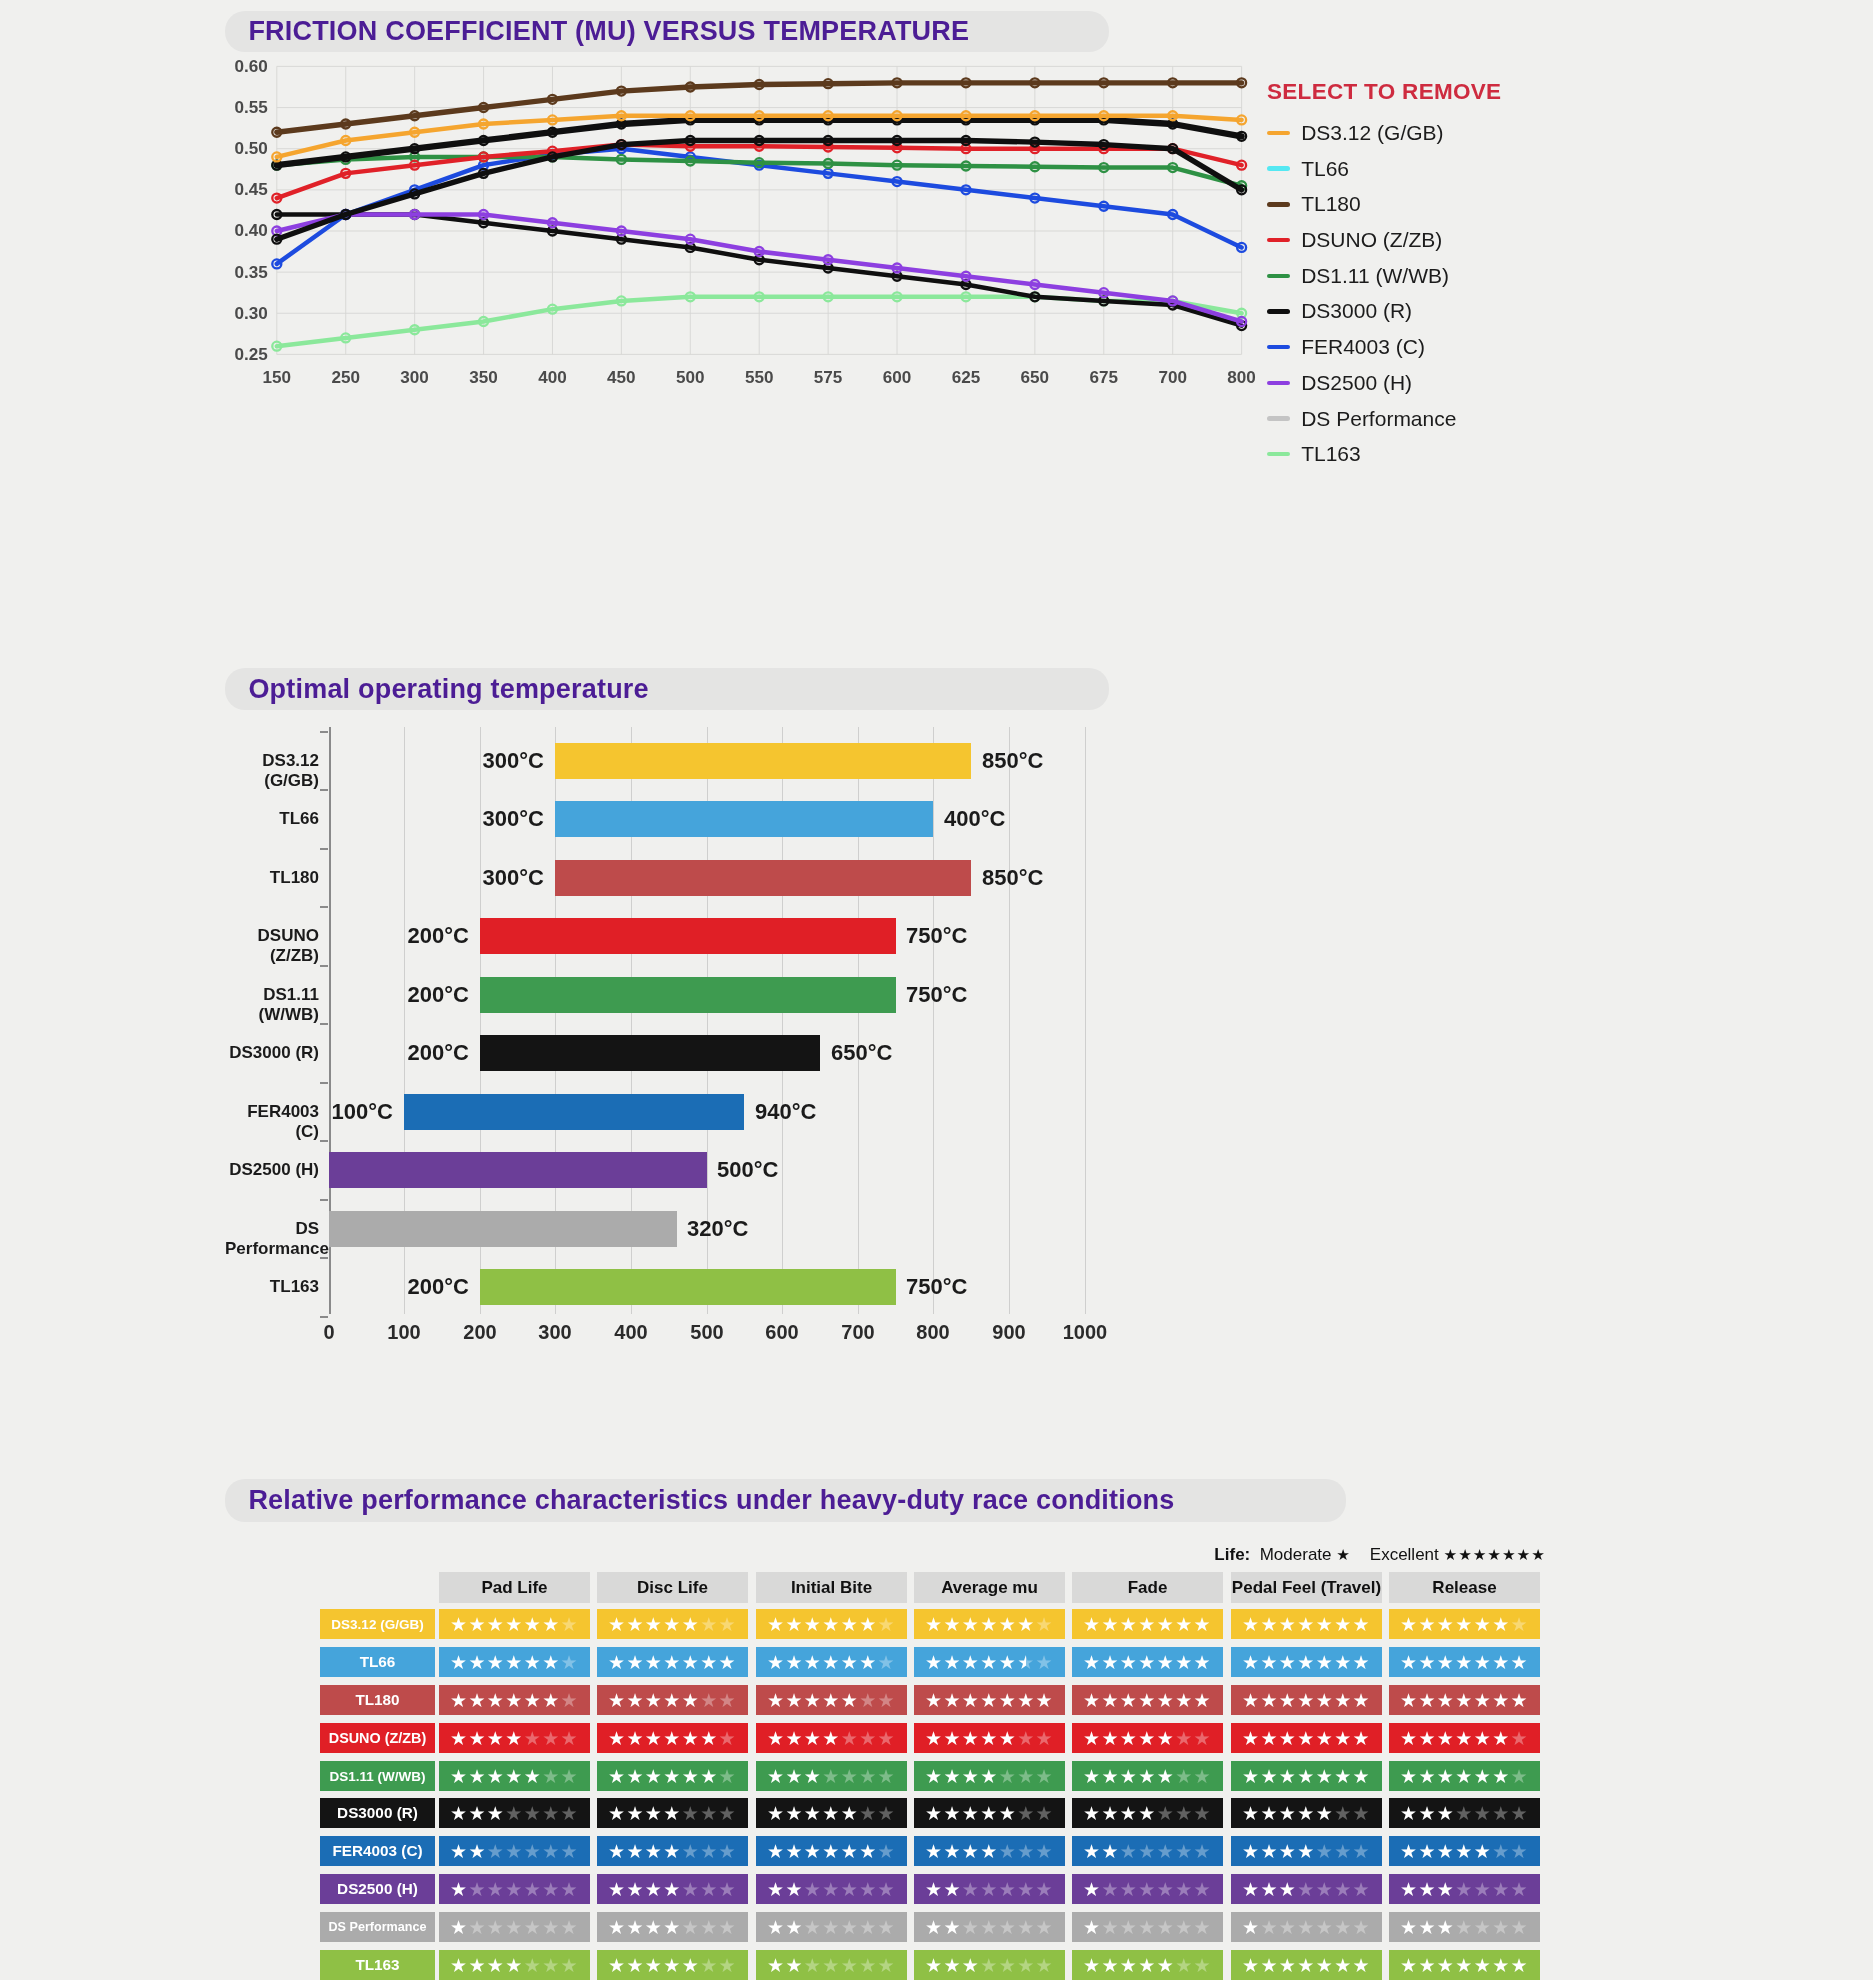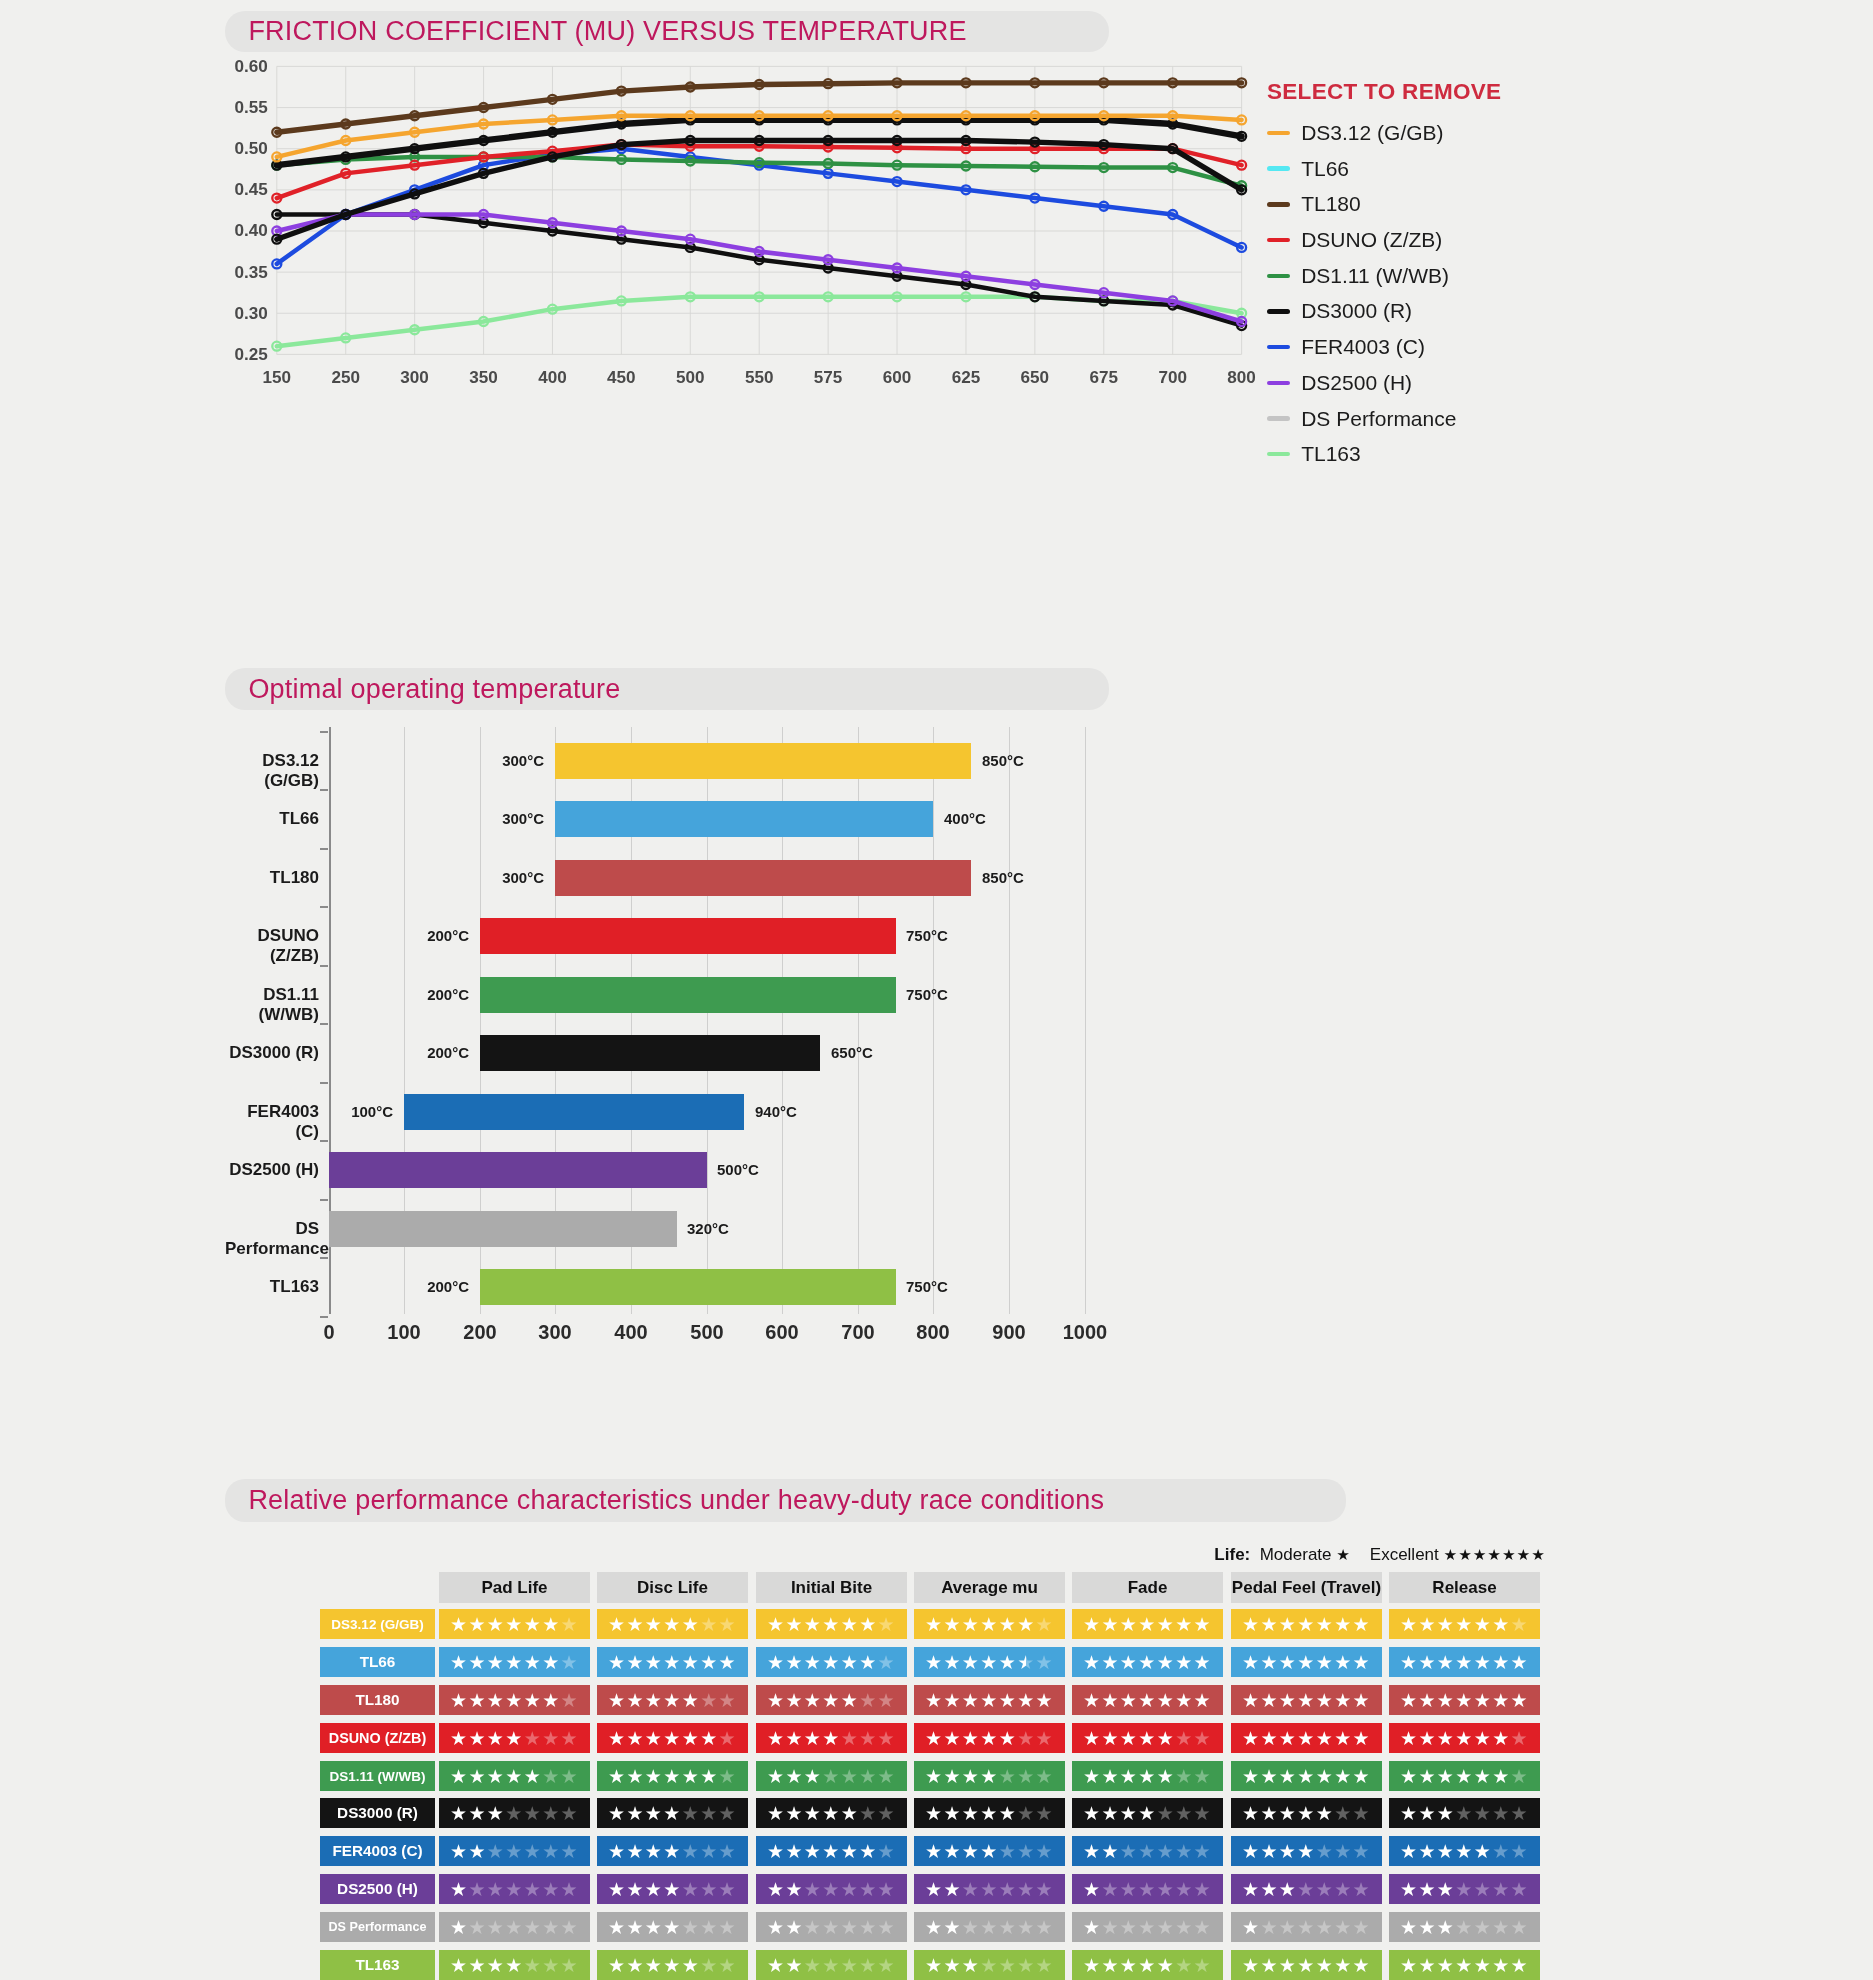--- a/index.html
+++ b/index.html
@@ -1,39 +1,39 @@
 <!DOCTYPE html>
 <html style="font-size:14.4px"><head>
 <meta charset="utf-8">
 <style>
   * { margin:0; padding:0; box-sizing:border-box; }
   html,body { width:1874px; height:1980px; background:#f0f0ee; font-family:"Liberation Sans", sans-serif; overflow:hidden; }
   .pill { position:absolute; background:#e4e4e3; border-radius:20px; display:flex; align-items:center; padding:0 23.4px; }
-  .pill h2 { color:#be185d; font-weight:normal; letter-spacing:0.2px; }
+  .pill h2 { color:#4c1d95; font-weight:bold; letter-spacing:0.2px; }
   #pill1 { left:225px; top:10.8px; width:884px; height:41px; }
   #pill1 h2 { font-size:27px; }
   #pill2 { left:225px; top:668px; width:884px; height:42px; }
   #pill2 h2 { font-size:27px; }
   #pill3 { left:225px; top:1479px; width:1121px; height:43px; }
   #pill3 h2 { font-size:27px; }
 
   #line-chart-wrap { position:absolute; left:221px; top:52px; width:1035px; height:360px; }
   #legend { position:absolute; left:1267px; top:79px; width:297px; }
   #legend-title { color:#ce2b3f; font-weight:bold; font-size:22.5px; margin-bottom:16px; letter-spacing:0.3px; }
   .legend-item { display:flex; align-items:center; gap:10.8px; margin-bottom:11.7px; cursor:pointer; }
   .legend-swatch { width:23.4px; height:4.5px; border-radius:2.7px; flex:0 0 auto; }
   .legend-label { font-size:21px; color:#1c1c1c; }
 
   #bar-chart { position:absolute; left:225px; top:720px; width:990px; height:666px; }
   .bc-grid { position:absolute; width:0.9px; background:#cfcfce; top:7.2px; height:587px; }
   .bc-axis { position:absolute; width:1.8px; background:#8a8a8a; top:7.2px; height:587px; }
   .bc-tickmark { position:absolute; height:1.8px; width:8px; background:#8a8a8a; }
   .bc-row-label { position:absolute; width:94px; text-align:right; font-weight:bold; font-size:17px; color:#1b1b1b; }
   .bc-bar { position:absolute; height:36px; }
-  .bc-vallabel { position:absolute; font-weight:bold; font-size:15px; color:#1b1b1b; line-height:36px; }
+  .bc-vallabel { position:absolute; font-weight:bold; font-size:22px; color:#1b1b1b; line-height:36px; }
   .bc-ticklabel { position:absolute; top:601px; width:72px; margin-left:-36px; text-align:center; font-weight:bold; font-size:20px; color:#2b2b2b; }
   #bc-xlabel { position:absolute; top:635px; left:104px; width:756px; text-align:center; font-weight:bold; font-size:22.5px; color:#1b1b1b; }
 
   #table-wrap { position:absolute; left:320px; top:1541px; width:1233px; }
   #note-line { position:absolute; top:3.6px; right:7.2px; font-size:17px; color:#111; }
   #note-line .nb { font-weight:bold; }
   #note-line .nstars { letter-spacing:0.9px; font-size:15.3px; }
   .tbl-header { position:absolute; top:31px; height:31px; background:#d9d9d8; color:#111; font-weight:bold; font-size:17px; display:flex; align-items:center; justify-content:center; }
   .tbl-label { position:absolute; height:30px; color:#fff; font-weight:bold; display:flex; align-items:center; justify-content:center; text-align:center; }
   .tbl-cell { position:absolute; height:30px; display:flex; align-items:center; justify-content:center; }

